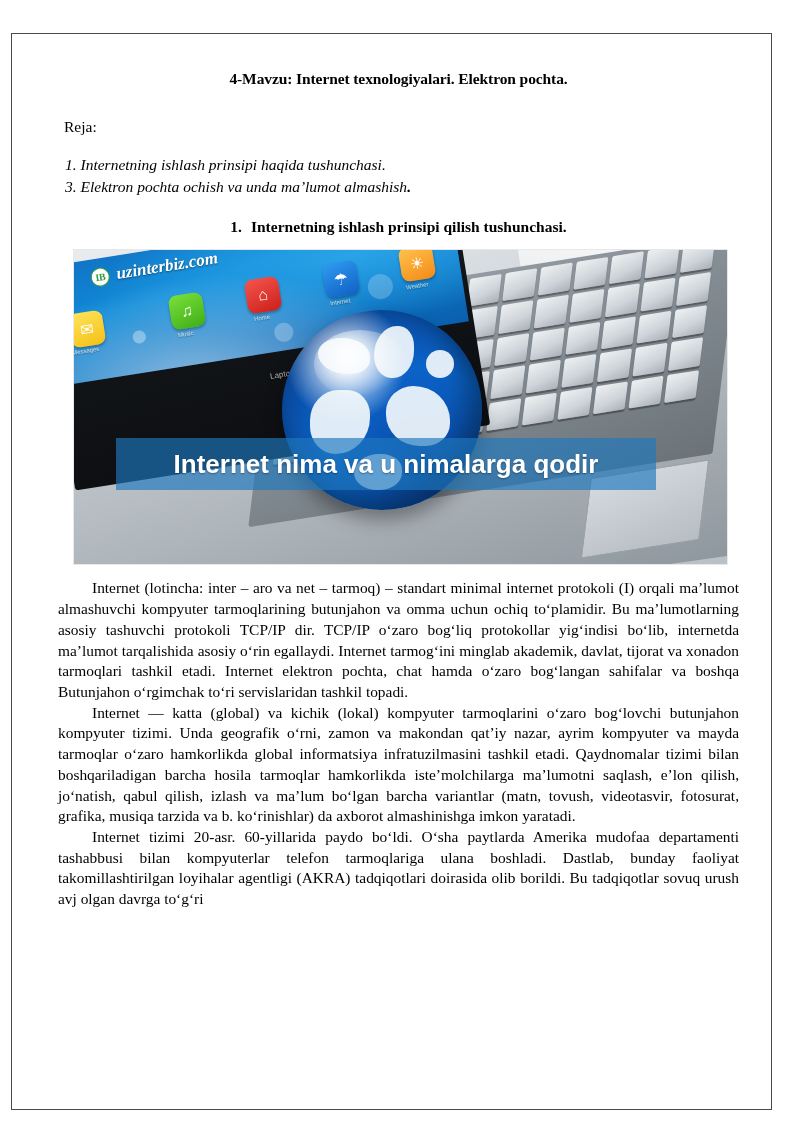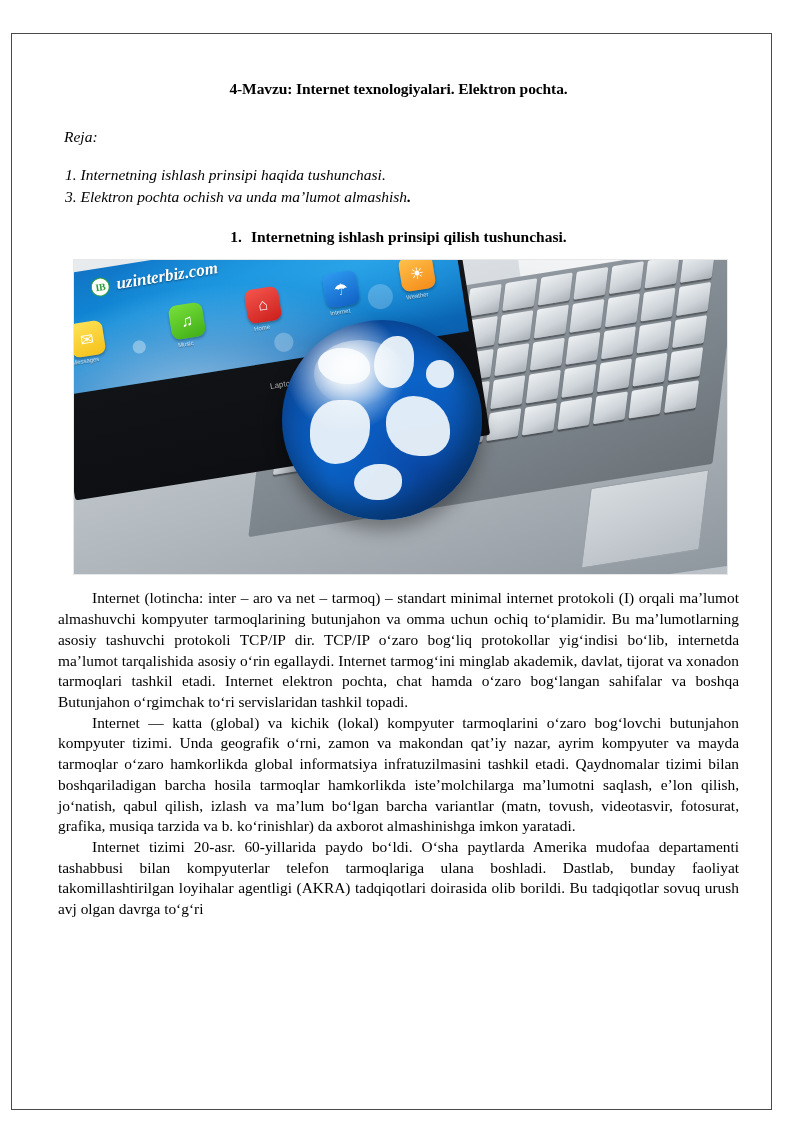--- a/index.html
+++ b/index.html
@@ -19,37 +19,35 @@
     position: absolute;
     left: 11px; top: 33px;
     width: 761px; height: 1077px;
     border: 1.5px solid #4a4a4a;
   }
 
   .page-content {
     position: absolute;
     left: 11px; top: 33px;
     width: 761px; height: 1077px;
-    padding: 16px 33px 10px 47px;
-    margin-top: 18px;
+    padding: 24px 33px 10px 47px;
   }
 
   
   .doc-title {
     text-align: center;
     font-weight: bold;
     font-size: 15.5px;
     line-height: 1.25;
     margin: 12px 0 0 0;
     letter-spacing: -0.1px;
   }
 
   
   .reja-label {
-    font-style: italic;
     font-size: 15.5px;
     margin: 30px 0 0 6px;
   }
   .reja-list {
     margin: 18px 0 0 7px;
     font-style: italic;
     font-size: 15.5px;
     line-height: 1.42;
   }
   .reja-list .reja-item { white-space: nowrap; }
@@ -388,20 +386,23 @@
     <div class="globe">
       <div class="land" style="left:18%; top:14%; width:26%; height:18%; border-radius:45% 55% 40% 60%;"></div>
       <div class="land" style="left:46%; top:8%; width:20%; height:26%; border-radius:60% 40% 55% 45%;"></div>
       <div class="land" style="left:14%; top:40%; width:30%; height:32%; border-radius:50% 40% 60% 45%;"></div>
       <div class="land" style="left:52%; top:38%; width:32%; height:30%; border-radius:45% 60% 40% 55%;"></div>
       <div class="land" style="left:36%; top:72%; width:24%; height:18%; border-radius:55% 45% 50% 50%;"></div>
       <div class="land" style="left:72%; top:20%; width:14%; height:14%; border-radius:50%;"></div>
       <div class="globe-shine"></div>
     </div>
 
+    <div class="caption-band">
+      <span class="caption-text">Internet nima va u nimalarga qodir</span>
+    </div>
   </div>
 
   <div class="body-text">
     <p><b>Internet (lotincha: inter</b><span> – aro </span><b>va net</b><span> – tarmoq</span><b>)</b><span> – standart minimal internet protokoli (I) orqali ma’lumot almashuvchi kompyuter tarmoqlarining butunjahon va omma uchun ochiq to‘plamidir. Bu ma’lumotlarning asosiy tashuvchi protokoli TCP/IP dir. TCP/IP o‘zaro bog‘liq protokollar yig‘indisi bo‘lib, internetda ma’lumot tarqalishida asosiy o‘rin egallaydi. Internet tarmog‘ini minglab akademik, davlat, tijorat va xonadon tarmoqlari tashkil etadi. Internet elektron pochta, chat hamda o‘zaro bog‘langan sahifalar va boshqa Butunjahon o‘rgimchak to‘ri servislaridan tashkil topadi.</span></p>
     <p><b>Internet</b><span> — katta (global) va kichik (lokal) kompyuter tarmoqlarini o‘zaro bog‘lovchi butunjahon kompyuter tizimi. Unda geografik o‘rni, zamon va makondan qat’iy nazar, ayrim kompyuter va mayda tarmoqlar o‘zaro hamkorlikda global informatsiya infratuzilmasini tashkil etadi. Qaydnomalar tizimi bilan boshqariladigan barcha hosila tarmoqlar hamkorlikda iste’molchilarga ma’lumotni saqlash, e’lon qilish, jo‘natish, qabul qilish, izlash va ma’lum bo‘lgan barcha variantlar (matn, tovush, videotasvir, fotosurat, grafika, musiqa tarzida va b. ko‘rinishlar) da  axborot almashinishga imkon yaratadi.</span></p>
     <p><b>Internet tizimi 20-asr. 60-yillarida paydo bo‘ldi</b><span>. O‘sha paytlarda Amerika mudofaa departamenti tashabbusi bilan kompyuterlar telefon tarmoqlariga  ulana boshladi. Dastlab, bunday faoliyat takomillashtirilgan loyihalar agentligi (AKRA) tadqiqotlari doirasida olib borildi. Bu tadqiqotlar sovuq urush avj olgan davrga to‘g‘ri</span></p>
   </div>
 
 </div>
 

